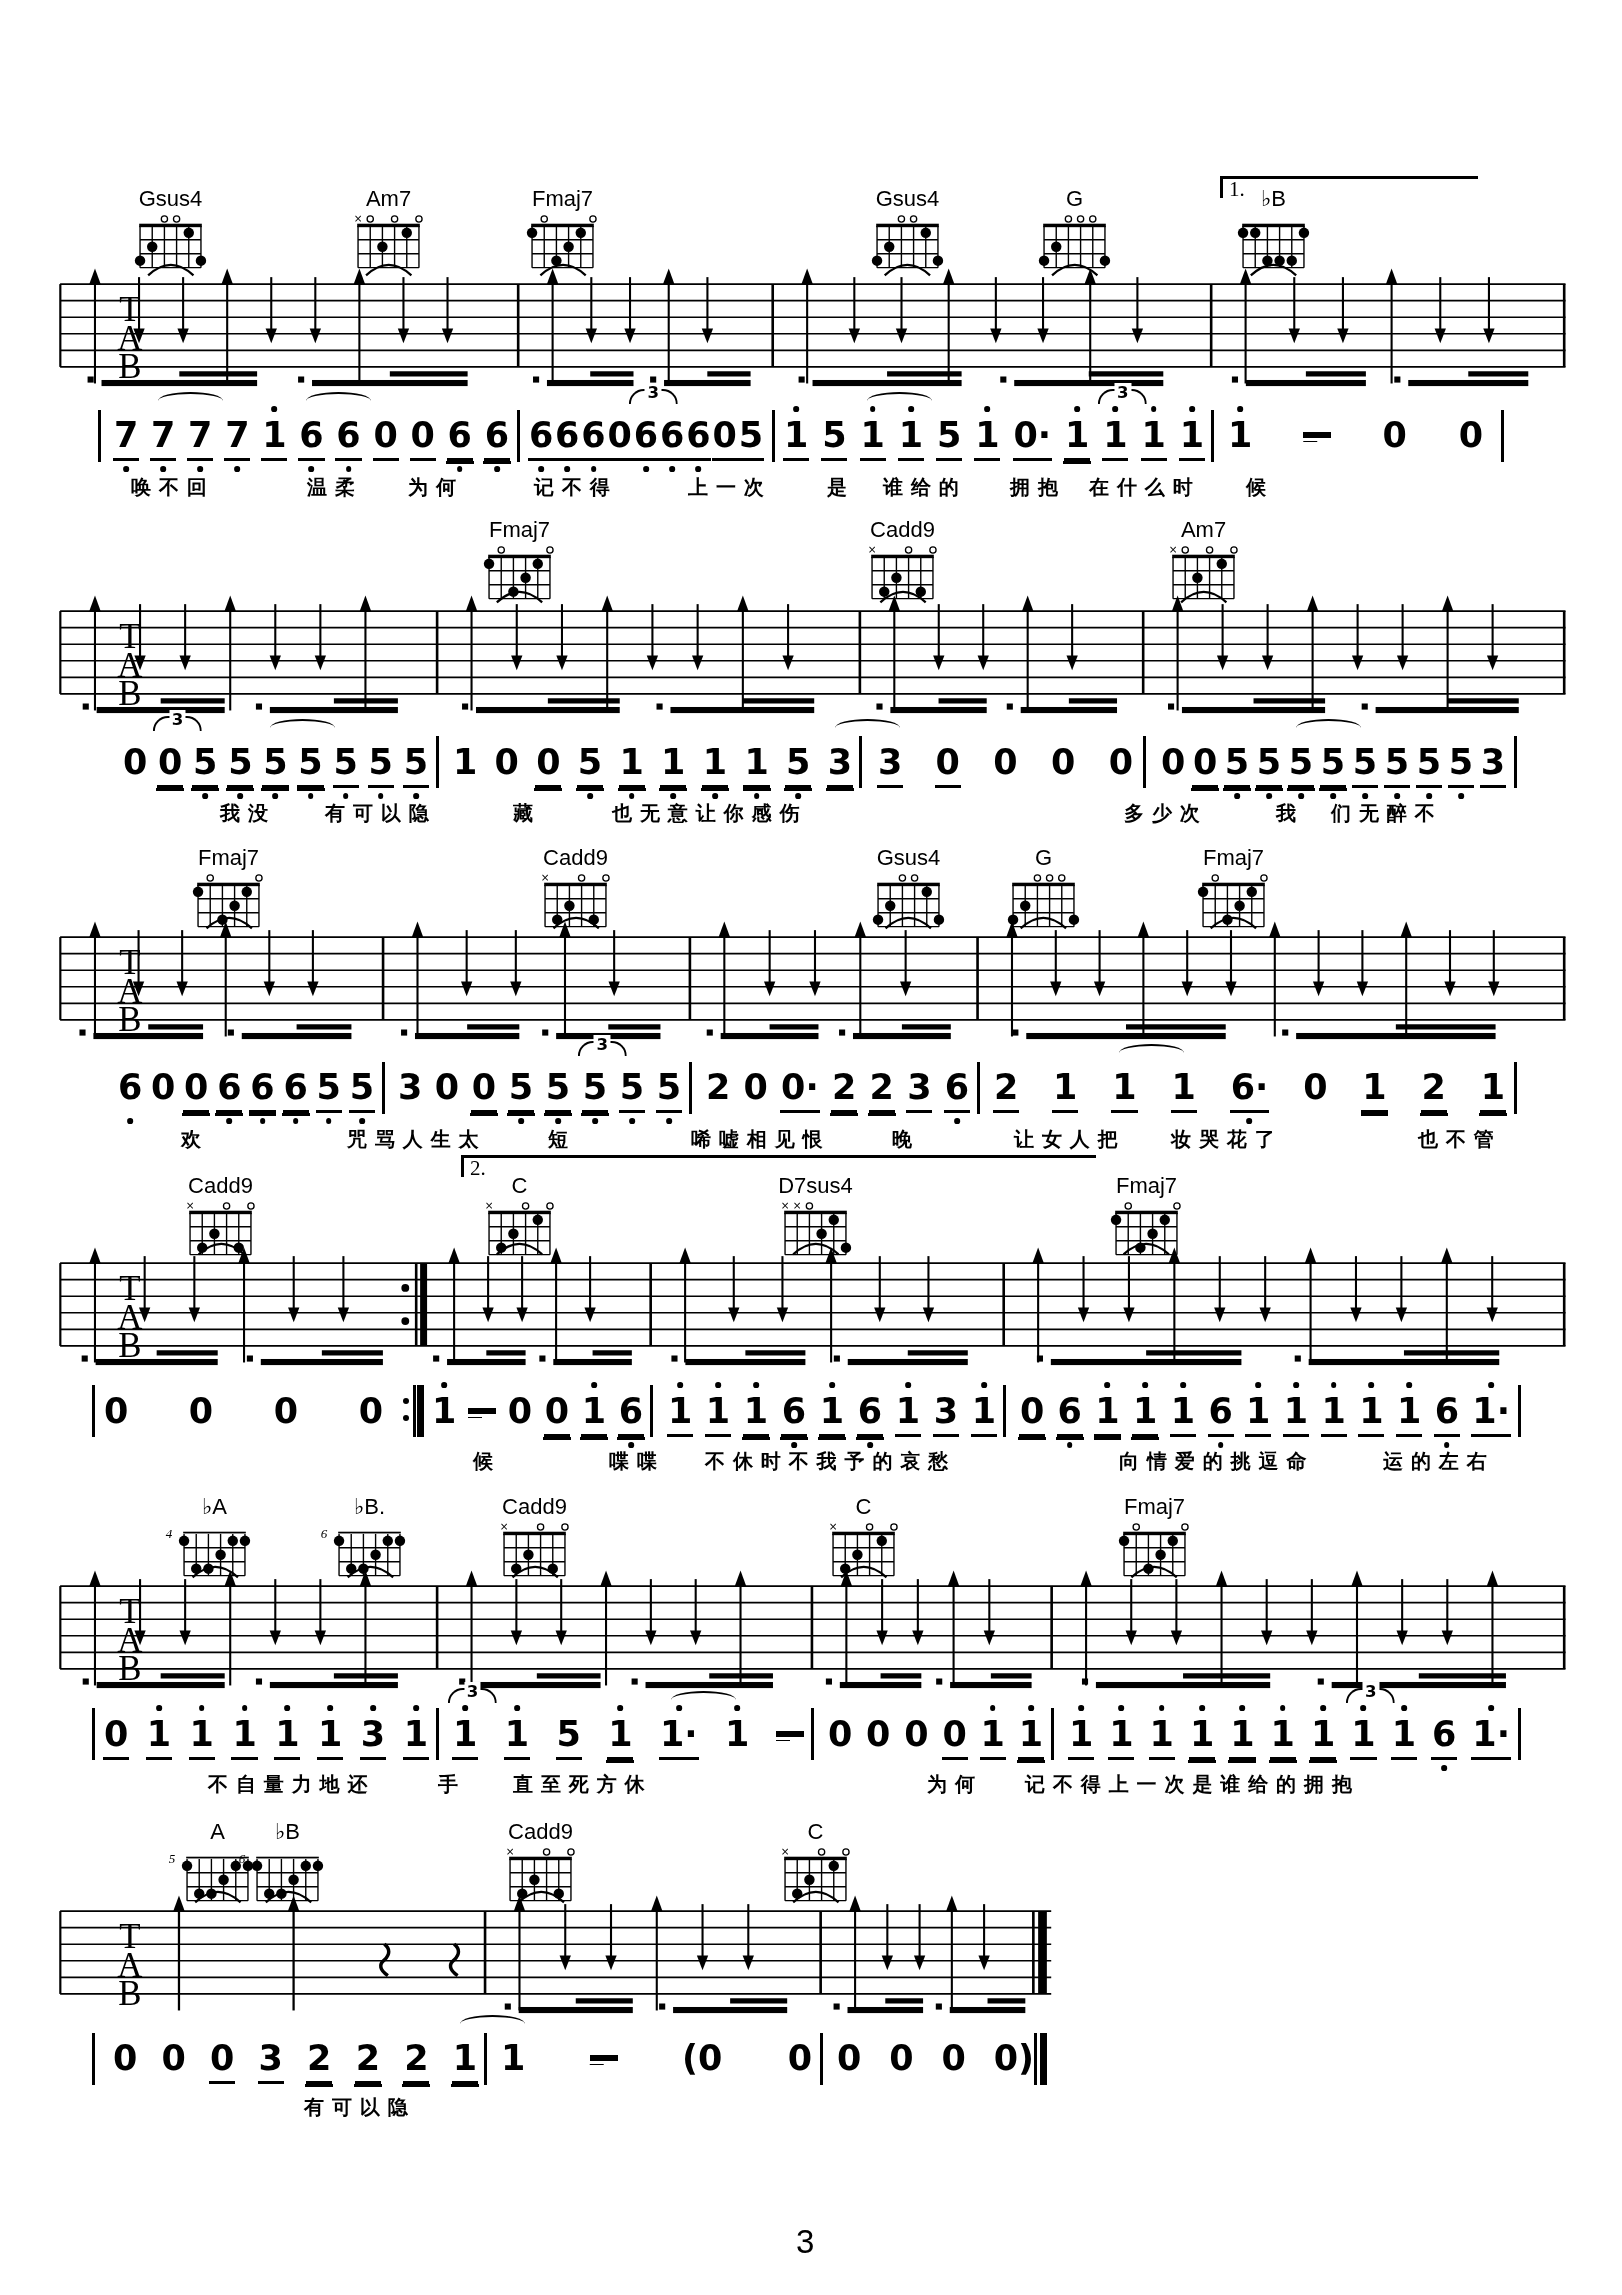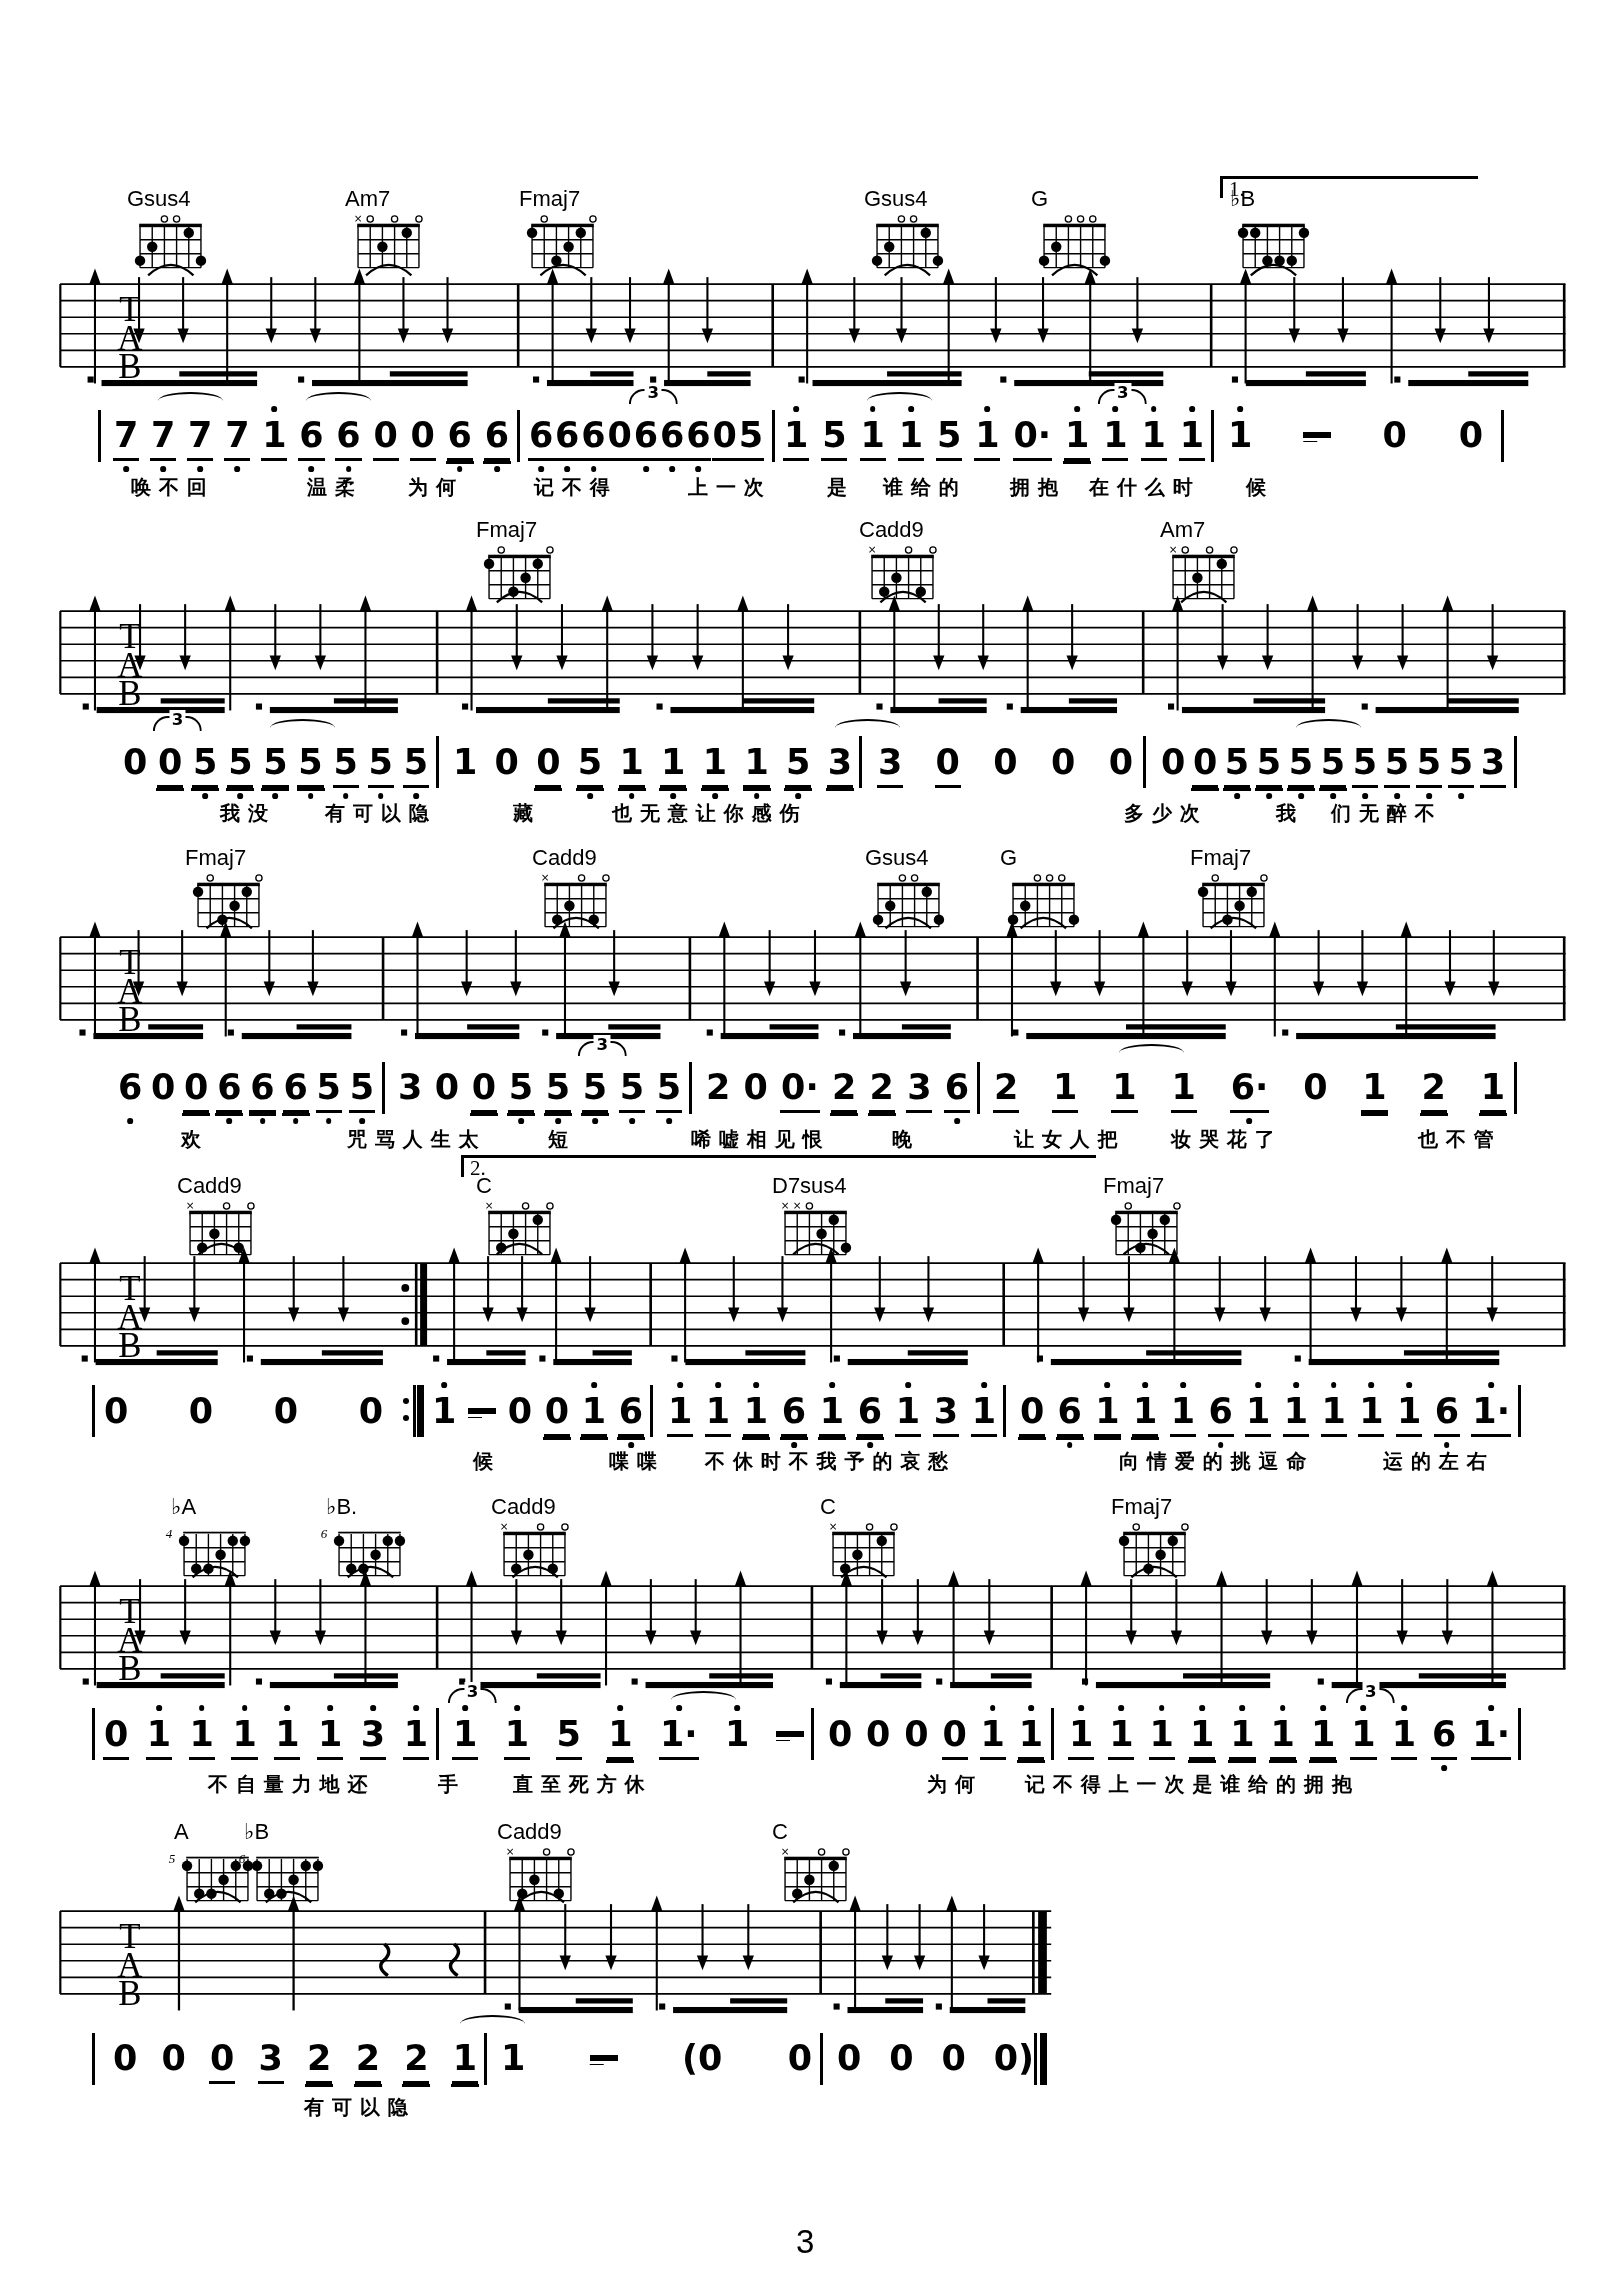--- a/index.html
+++ b/index.html
@@ -1,19 +1,19 @@
 <!DOCTYPE html>
 <html style="font-size:14px"><head>
 <meta charset="utf-8">
 <style>
   html,body{margin:0;padding:0;background:#888;}
   #page{position:relative;width:1623px;height:2295px;background:#ffffff;margin:0 auto;
         font-family:"Liberation Sans",sans-serif;color:#000;overflow:hidden;}
   
-  .chord{position:absolute;width:87px;text-align:left;}
+  .chord{position:absolute;width:87px;text-align:center;}
   .chord .cname{font-size:22px;line-height:23px;letter-spacing:0;white-space:nowrap;}
   .chord .fret{position:absolute;left:-5.2px;top:31px;font:italic 13px "Liberation Serif",serif;}
   
   .volta{position:absolute;border-top:3.1px solid #000;border-left:3.1px solid #000;height:19px;}
   .volta span{position:absolute;left:6.1px;top:-1.7px;font:21px "Liberation Serif",serif;}
   
   .meas{position:absolute;display:flex;justify-content:space-between;align-items:flex-start;height:49px;}
   .tk{position:relative;display:inline-block;font:bold 35px "DejaVu Sans",sans-serif;line-height:40px;padding:0 0.9px 2.6px 0.9px;}
   .u1,.u2{border-bottom:3.1px solid #000;}
   .l2{position:absolute;left:-0.9px;right:-0.9px;bottom:-6.1px;height:3.1px;background:#000;}

